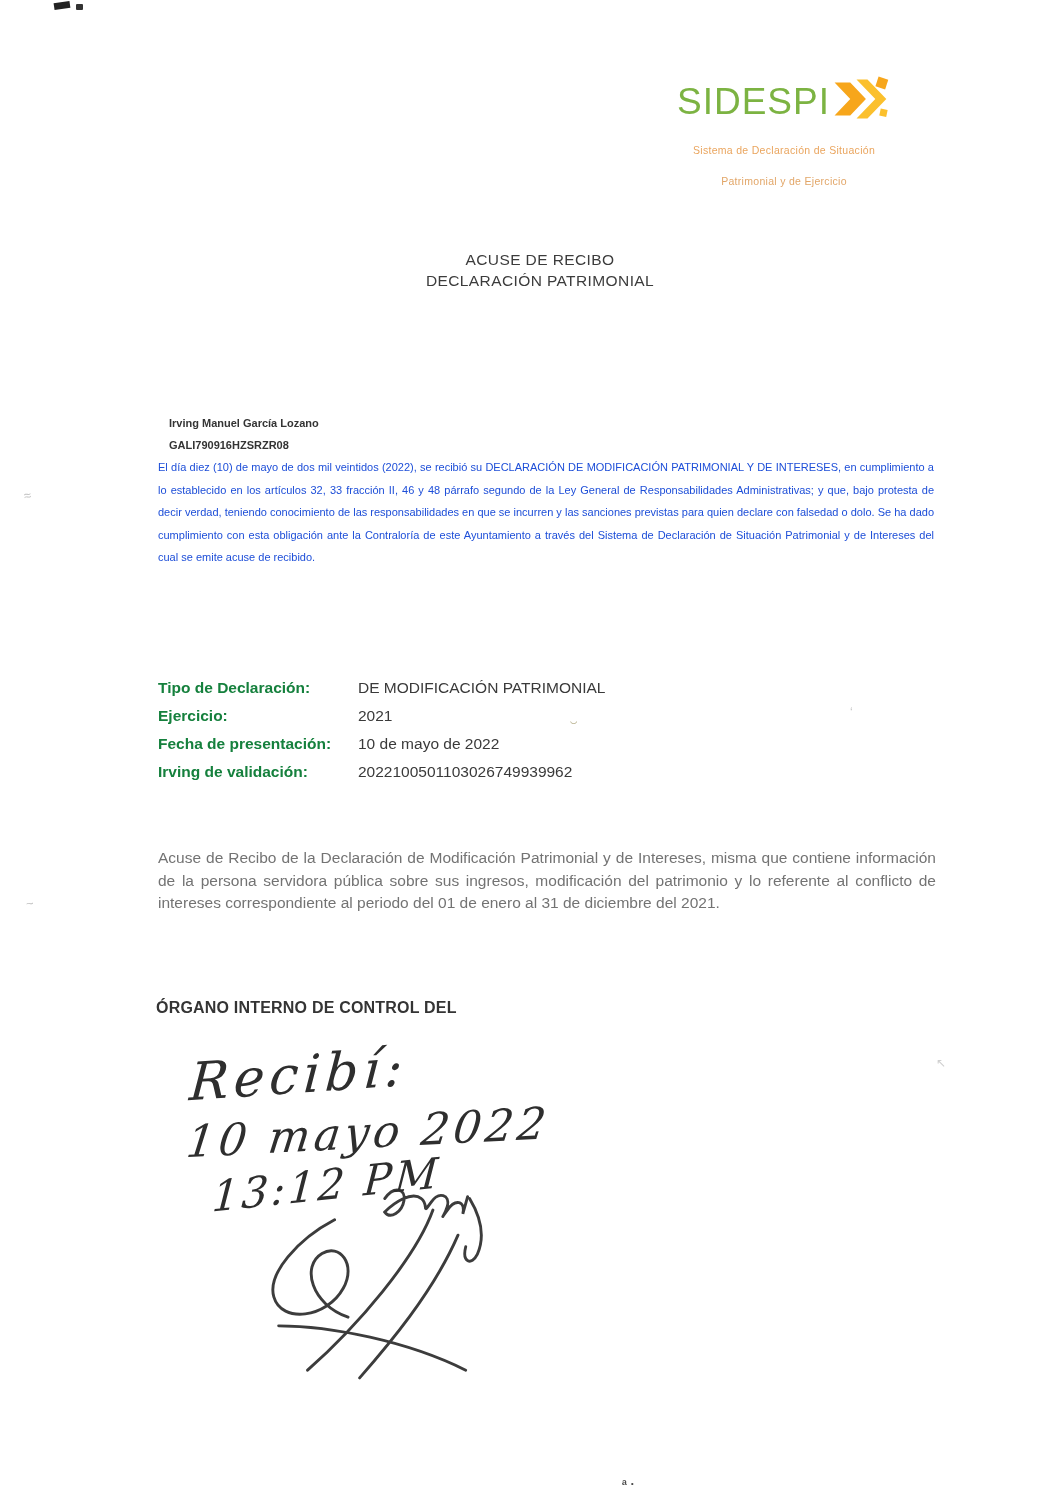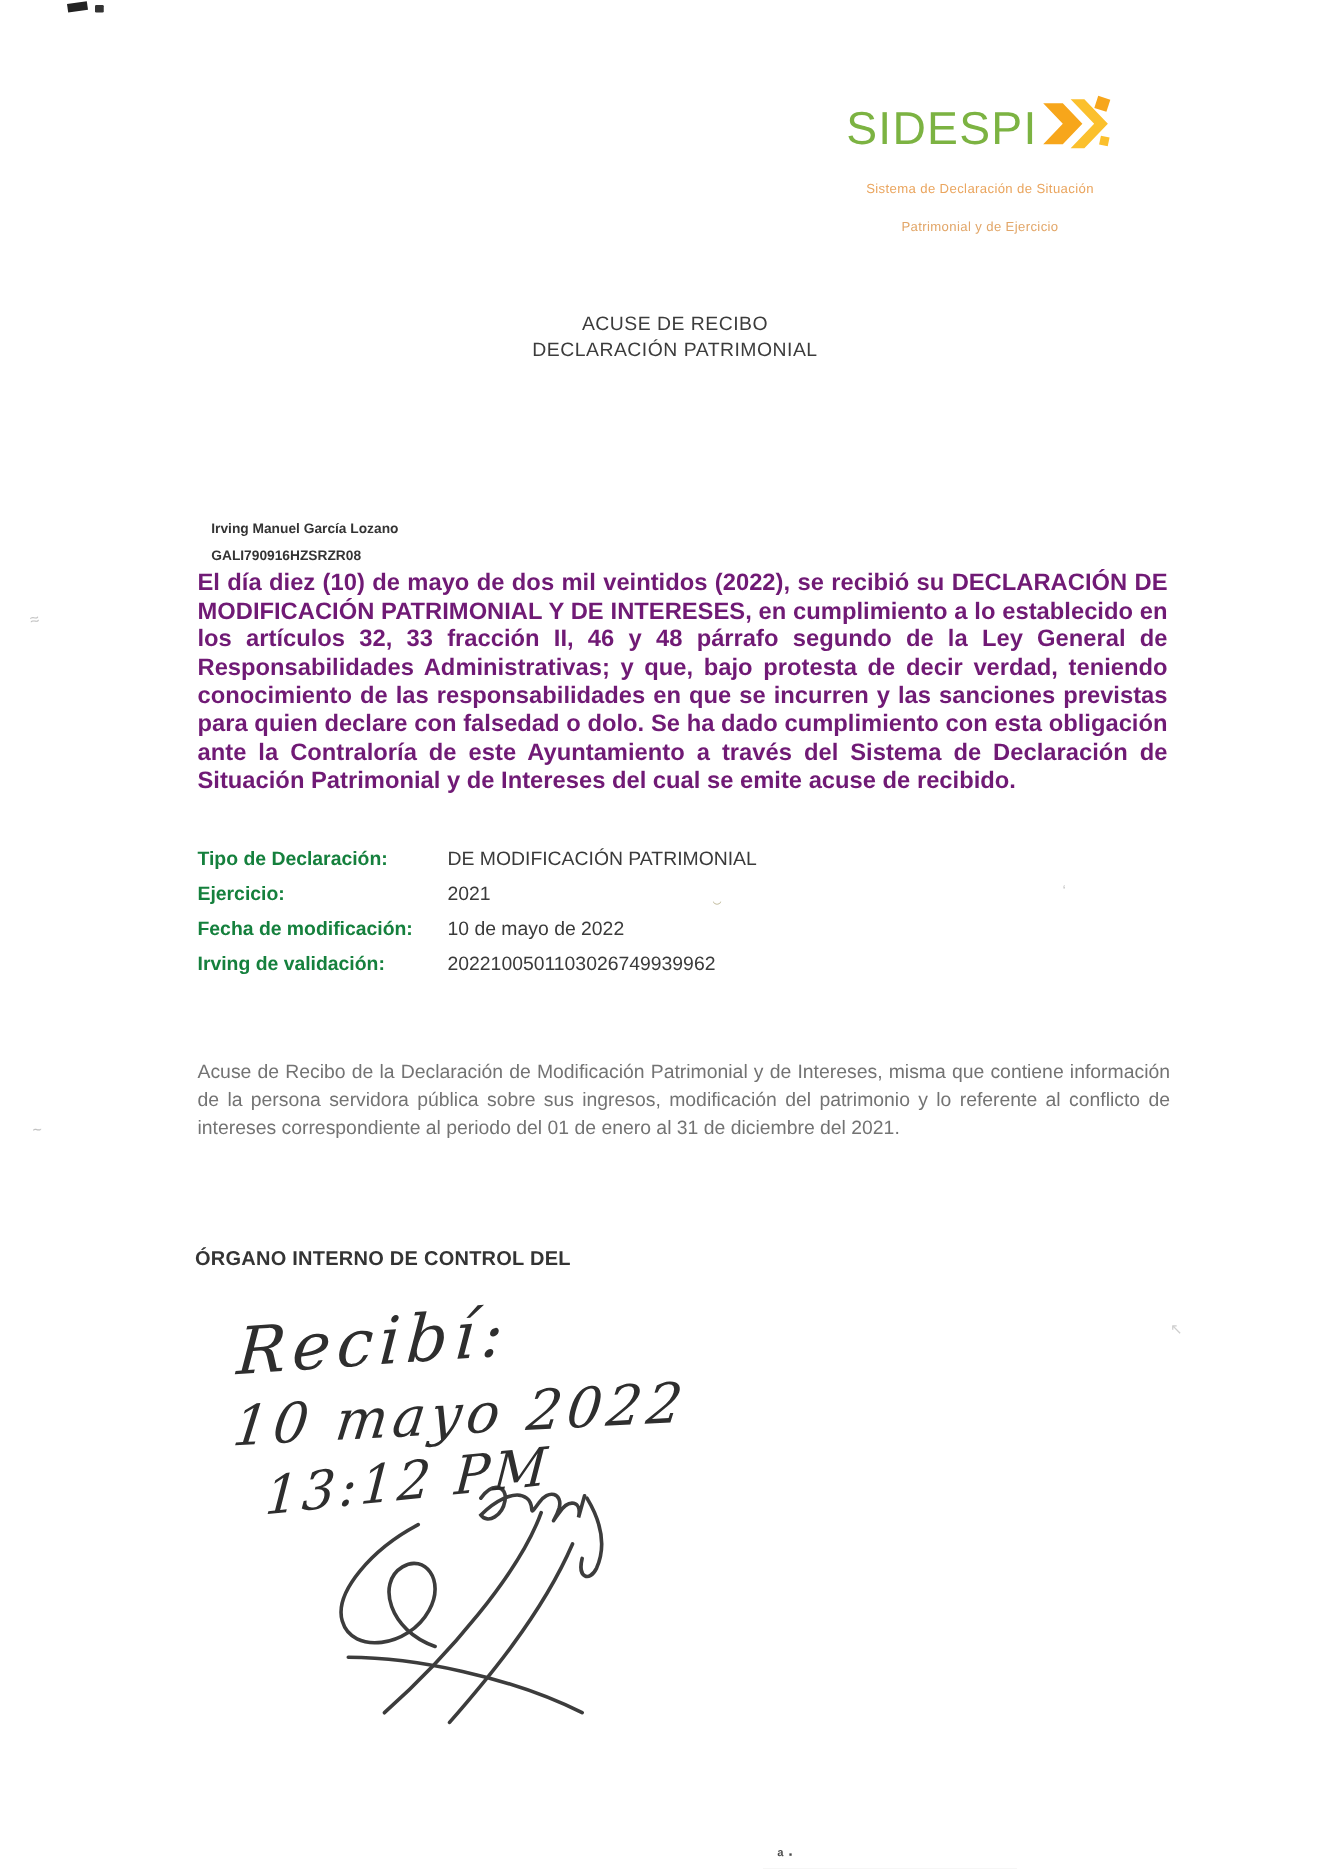--- a/index.html
+++ b/index.html
@@ -33,22 +33,22 @@
 
   
   .recipient{
     position:absolute;top:412px;left:158px;
     font-weight:bold;font-size:11px;line-height:22px;color:#343434;margin-left:11px;
   }
 
   
   .body-par{
     position:absolute;top:456px;left:158px;width:776px;
-    font-size:19px;line-height:22.6px;
-    text-align:justify;color:#701a75;font-weight:bold;
+    font-size:11px;line-height:22.6px;
+    text-align:justify;color:#1d4ed8;
   }
   .closing-par{
     position:absolute;top:847px;left:158px;width:778px;
     font-size:15.5px;line-height:22.6px;
     text-align:justify;color:#737373;
   }
 
   
   .fields{position:absolute;top:677px;left:158px;width:720px;font-size:15.5px;}
   .field-row{display:flex;margin-bottom:7px;line-height:21px;}
@@ -133,21 +133,21 @@
   <div class="fields">
     <div class="field-row">
       <span class="field-label">Tipo de Declaración:</span>
       <span class="field-value">DE MODIFICACIÓN PATRIMONIAL</span>
     </div>
     <div class="field-row">
       <span class="field-label">Ejercicio:</span>
       <span class="field-value">2021</span>
     </div>
     <div class="field-row">
-      <span class="field-label">Fecha de modificación:</span>
+      <span class="field-label">Fecha de presentación:</span>
       <span class="field-value">10 de mayo de 2022</span>
     </div>
     <div class="field-row">
       <span class="field-label">Irving de validación:</span>
       <span class="field-value">2022100501103026749939962</span>
     </div>
   </div>
 
   <div class="closing-par">Acuse de Recibo de la Declaración de Modificación Patrimonial y de Intereses, misma que contiene información de la persona servidora pública sobre sus ingresos, modificación del patrimonio y lo referente al conflicto de intereses correspondiente al periodo del 01 de enero al 31 de diciembre del 2021.</div>
 

